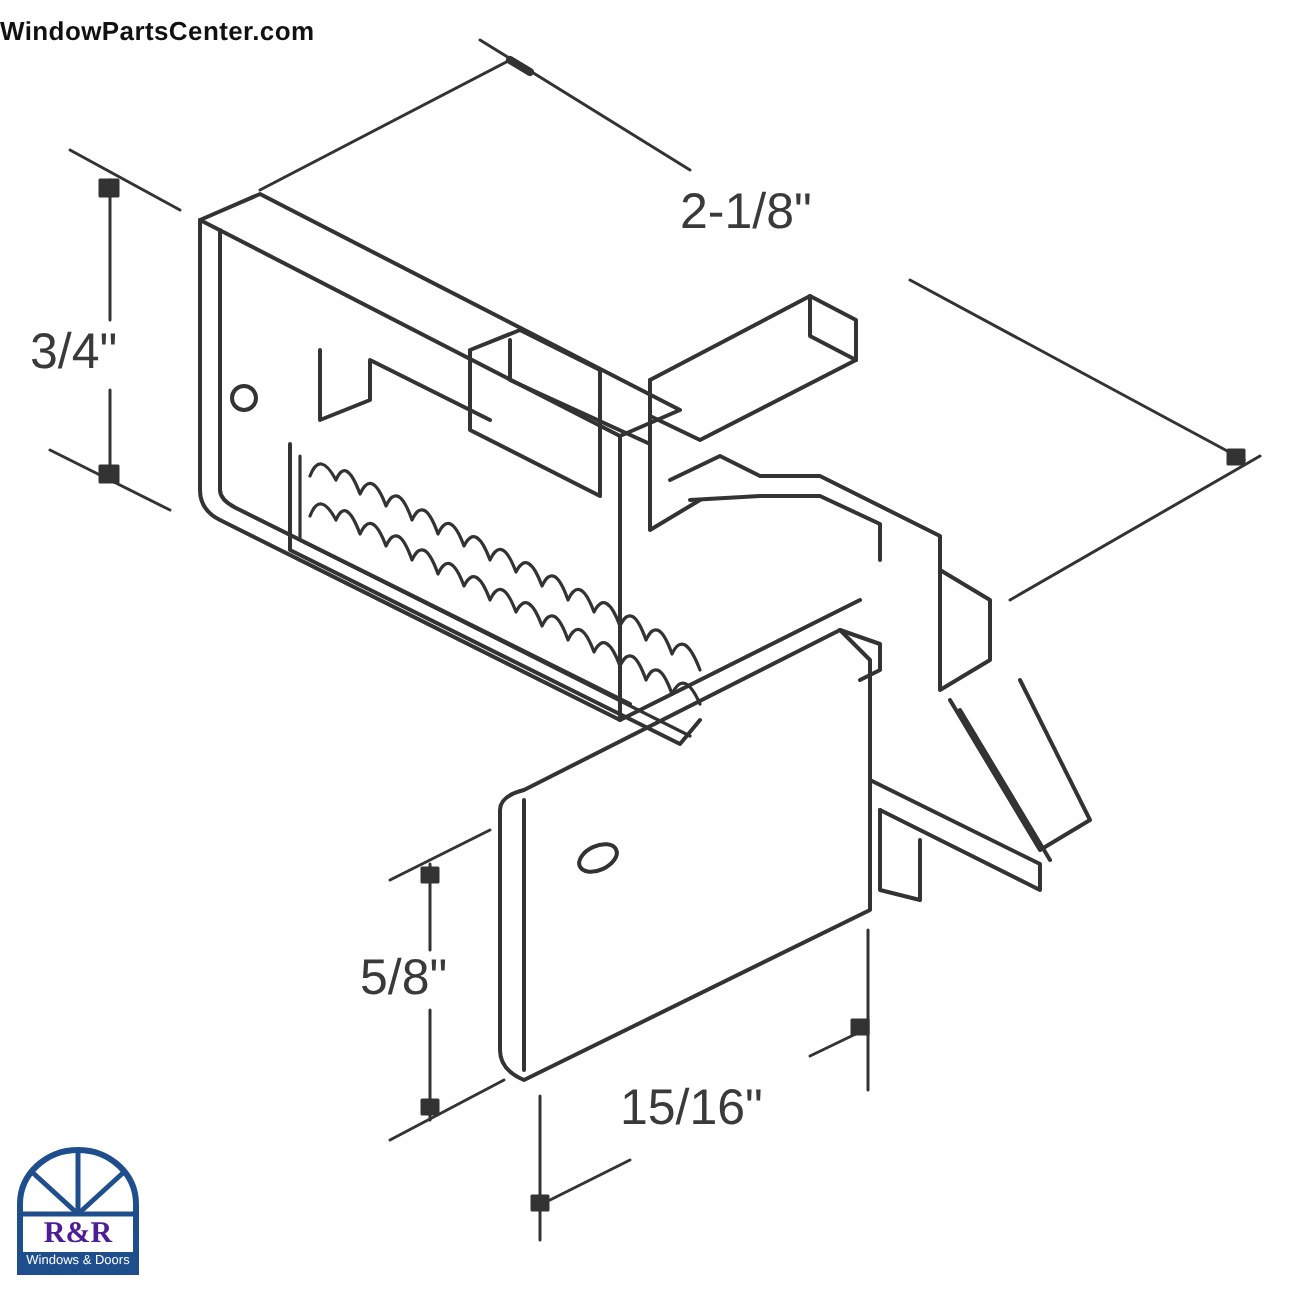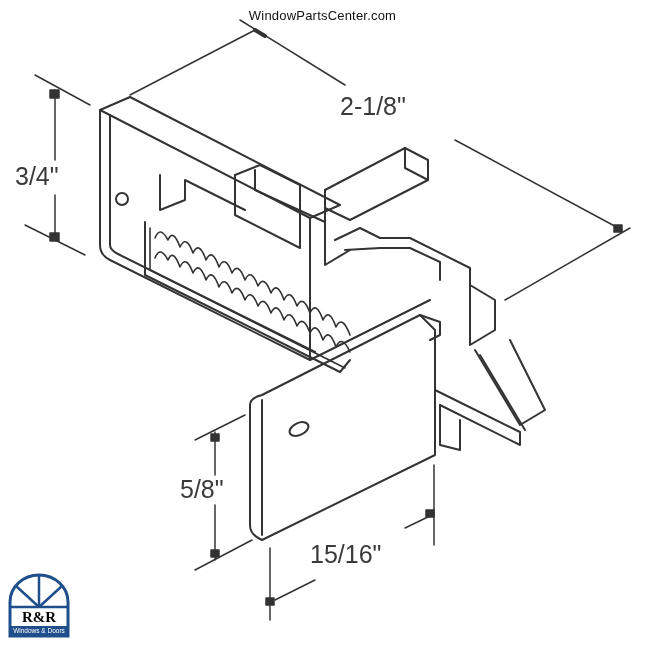--- a/index.html
+++ b/index.html
@@ -1,17 +1,17 @@
 <!DOCTYPE html>
 <html><head>
 <meta charset="utf-8">
 <style>
   html, body { margin:0; padding:0; background:#ffffff; }
   body { width:645px; height:645px; position:relative; overflow:hidden; font-family:"Liberation Sans", sans-serif; }
-  .watermark { position:absolute; left:0; width:645px; top:8px; text-align:center; font-family:"Liberation Sans", sans-serif; font-weight:normal; font-size:13px; color:#111; letter-spacing:0.2px; }
+  .watermark { position:absolute; left:0; width:645px; top:8px; text-align:left; font-family:"Liberation Sans", sans-serif; font-weight:bold; font-size:13px; color:#111; letter-spacing:0.2px; }
   svg.drawing { position:absolute; left:0; top:0; }
   .dim { position:absolute; font-family:"Liberation Sans", sans-serif; color:#3a3a3a; font-size:25px; }
   .logo { position:absolute; left:6px; top:572px; width:66px; height:66px; }
   .logo-text-rr { font-family:"Liberation Serif", serif; font-weight:bold; }
   .logo-sub { font-family:"Liberation Sans", sans-serif; }
 </style>
 </head>
 <body>
 
 <div class="watermark">WindowParts​Center.com</div>
@@ -95,15 +95,15 @@
   <svg width="66" height="66" viewBox="0 0 66 66">
     <path d="M4 64 L4 30 A29 27 0 0 1 62 30 L62 64 Z" fill="#fff" stroke="#1f4e8c" stroke-width="3"></path>
     <g stroke="#1f4e8c" stroke-width="2.5" fill="none">
       <line x1="33" y1="3" x2="33" y2="35"></line>
       <line x1="33" y1="35" x2="10" y2="14"></line>
       <line x1="33" y1="35" x2="56" y2="14"></line>
       <line x1="4" y1="35" x2="62" y2="35"></line>
     </g>
     <rect x="4" y="54" width="58" height="10" fill="#1f4e8c"></rect>
   </svg>
-  <div class="logo-text-rr" style="position:absolute; left:0; width:66px; top:37px; text-align:center; font-size:15px; color:#000000;">R&amp;R</div>
+  <div class="logo-text-rr" style="position:absolute; left:0; width:66px; top:37px; text-align:center; font-size:15px; color:#4c1d95;">R&amp;R</div>
   <div class="logo-sub" style="position:absolute; left:0; width:66px; top:55px; text-align:center; font-size:6.5px; color:#ffffff;">Windows &amp; Doors</div>
 </div>
 
 </body></html>

